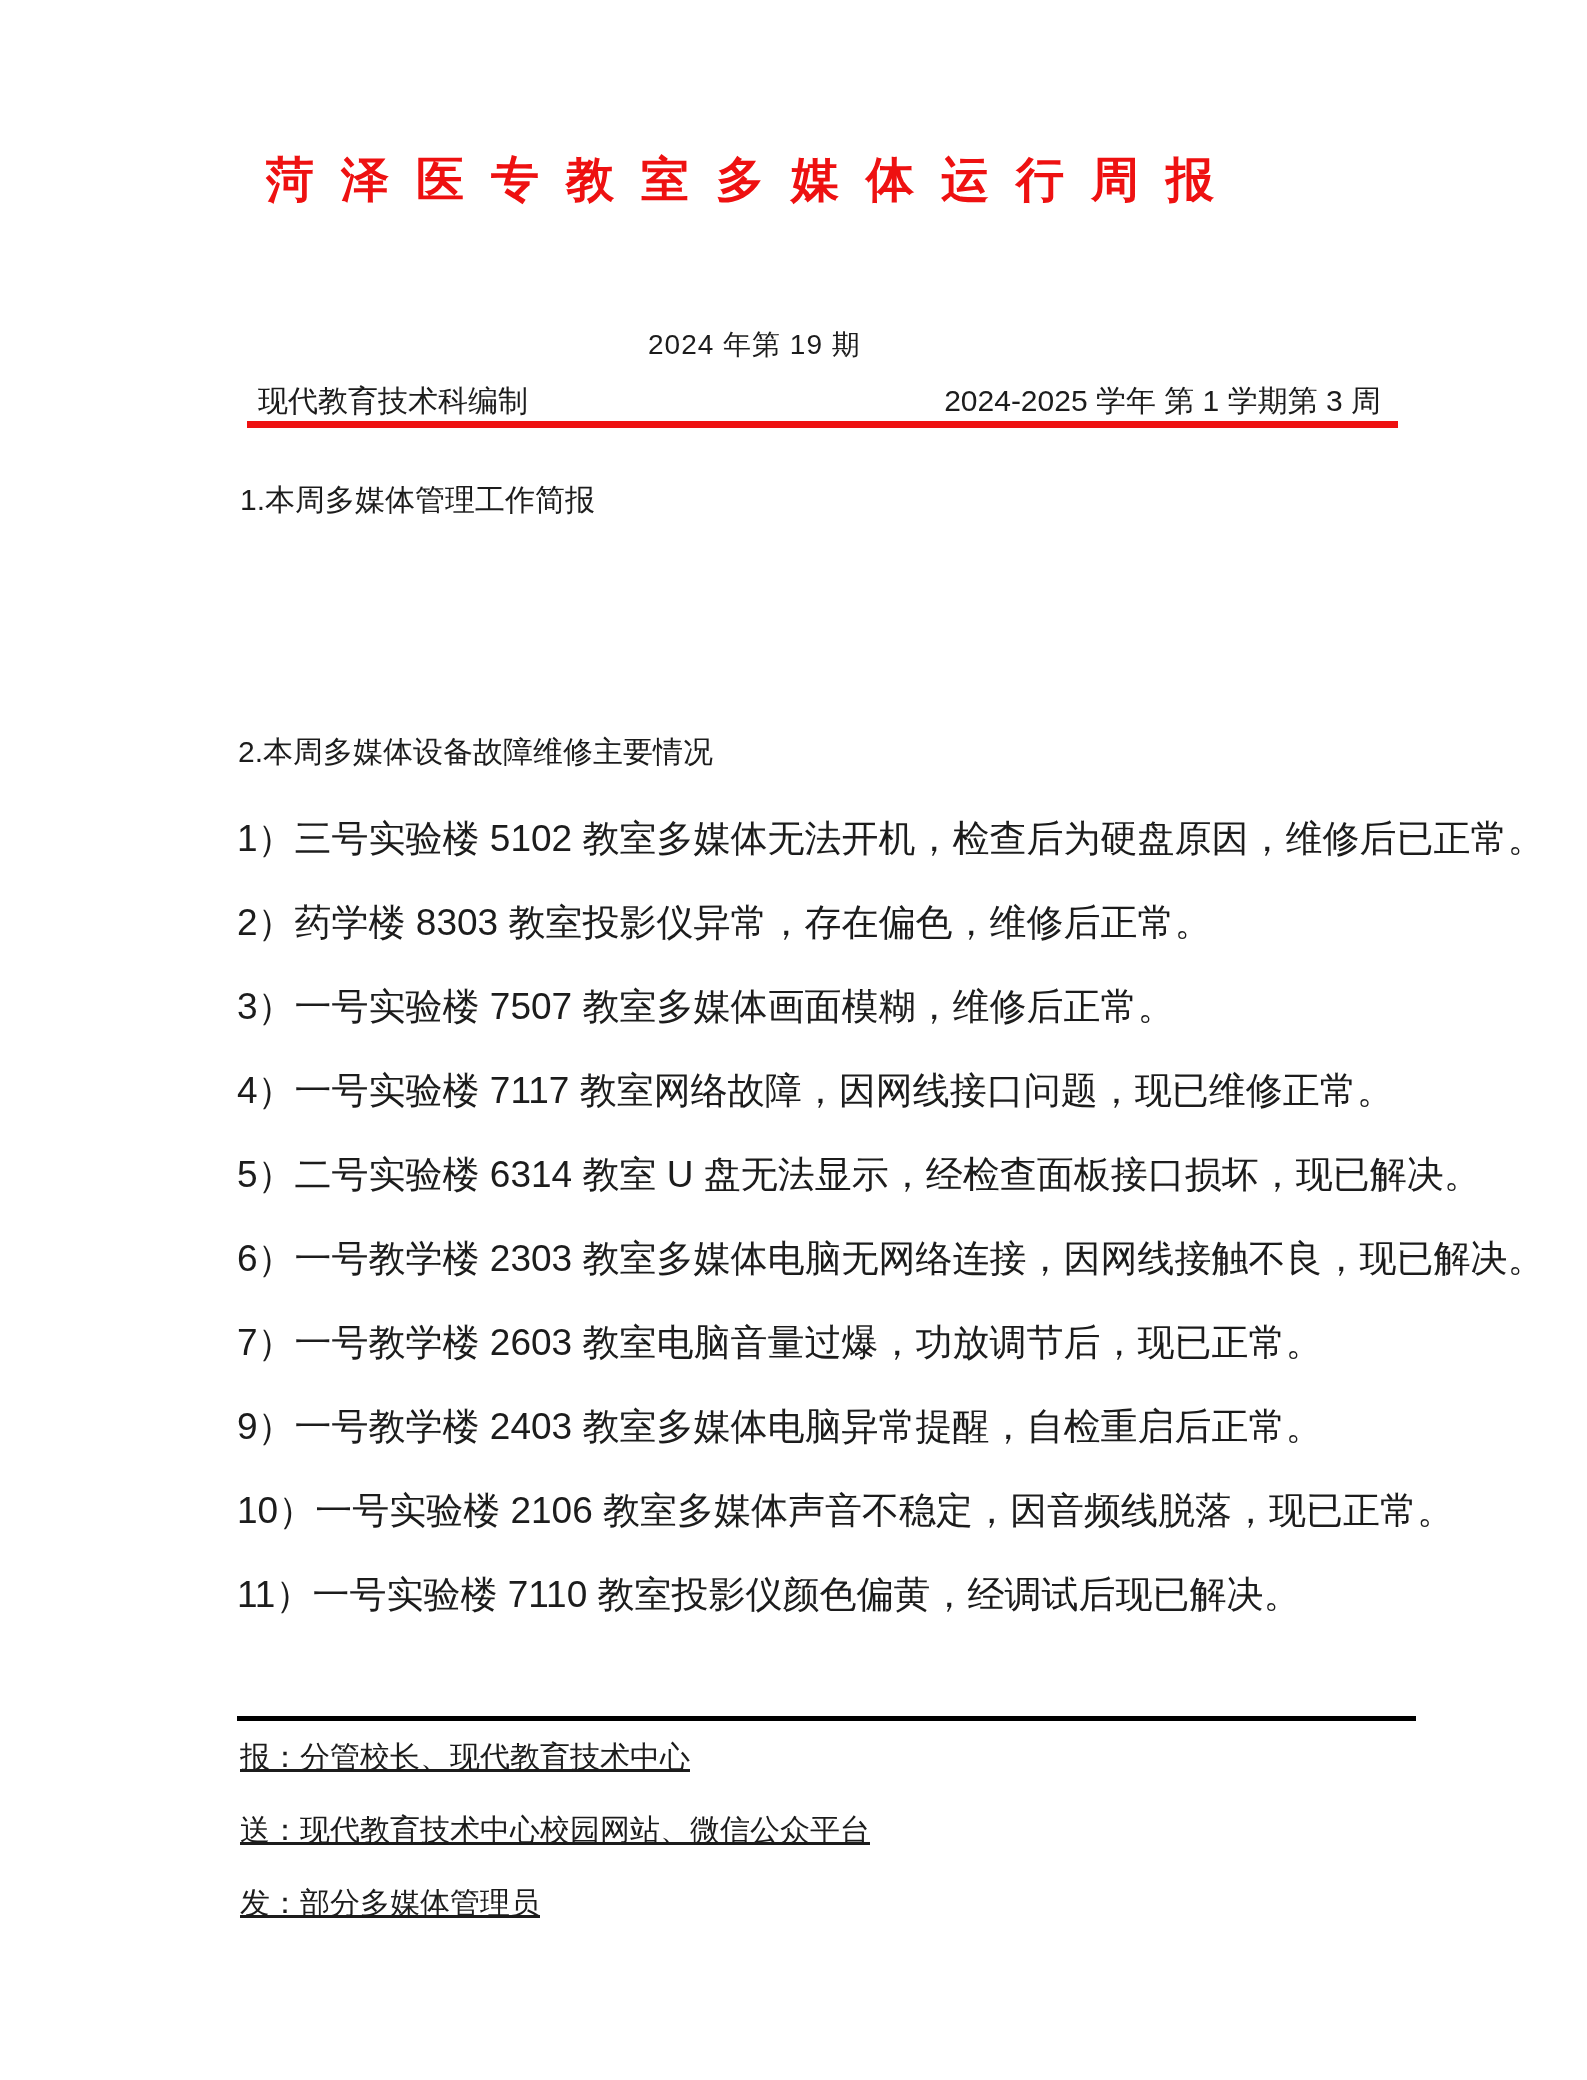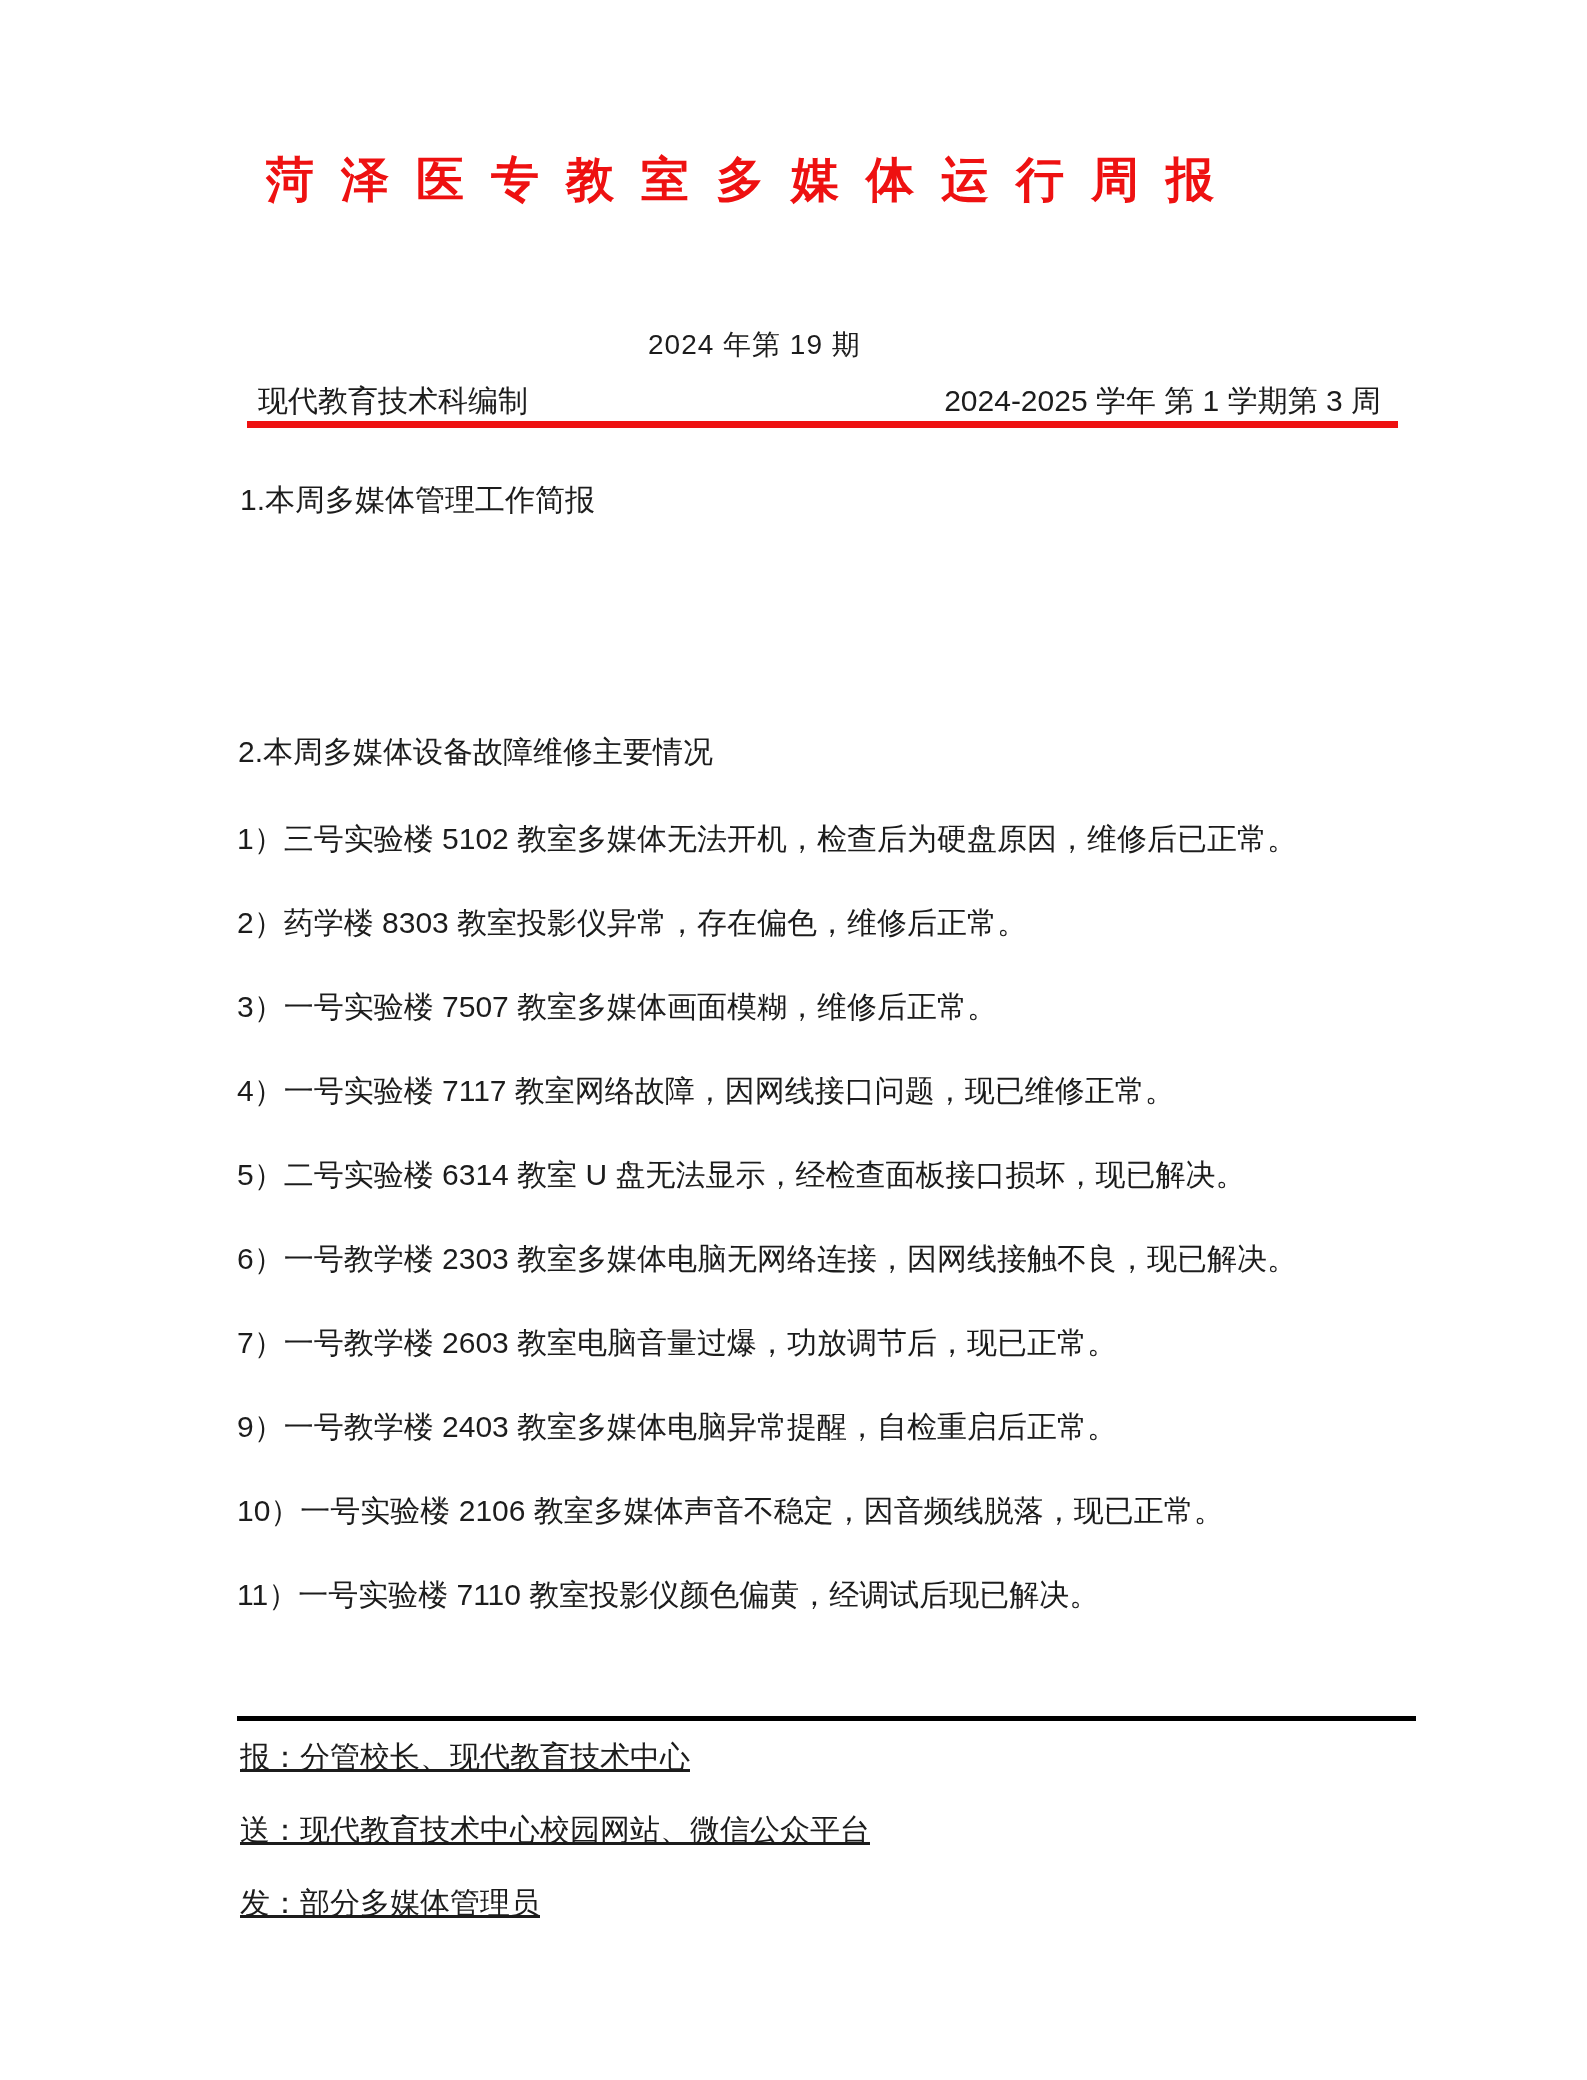--- a/index.html
+++ b/index.html
@@ -32,21 +32,21 @@
   }
   .red-rule {
     position:absolute; left:247px; top:421px;
     width:1151px; height:7px;
     background:var(--accent,#ee1111);
   }
   .sec { position:absolute; font-size:30px; white-space:nowrap; }
   .sec1 { left:240px; top:480px; }
   .sec2 { left:238px; top:732px;text-align:center; }
   .items { position:absolute; left:237px; top:822px; }
-  .item  { line-height:34px; margin-bottom:50px; font-size:30px; white-space:nowrap; }
+  .item  { line-height:34px; margin-bottom:50px; font-size:37px; white-space:nowrap; }
   .black-rule {
     position:absolute; left:237px; top:1716px;
     width:1179px; height:5px; background:#000000;
   }
   .dist { position:absolute; left:240px; top:1740px; }
   .dist-line { line-height:34px; margin-bottom:39px; font-size:30px; white-space:nowrap;text-decoration:underline; }
 </style>
 </head>
 <body>
 

